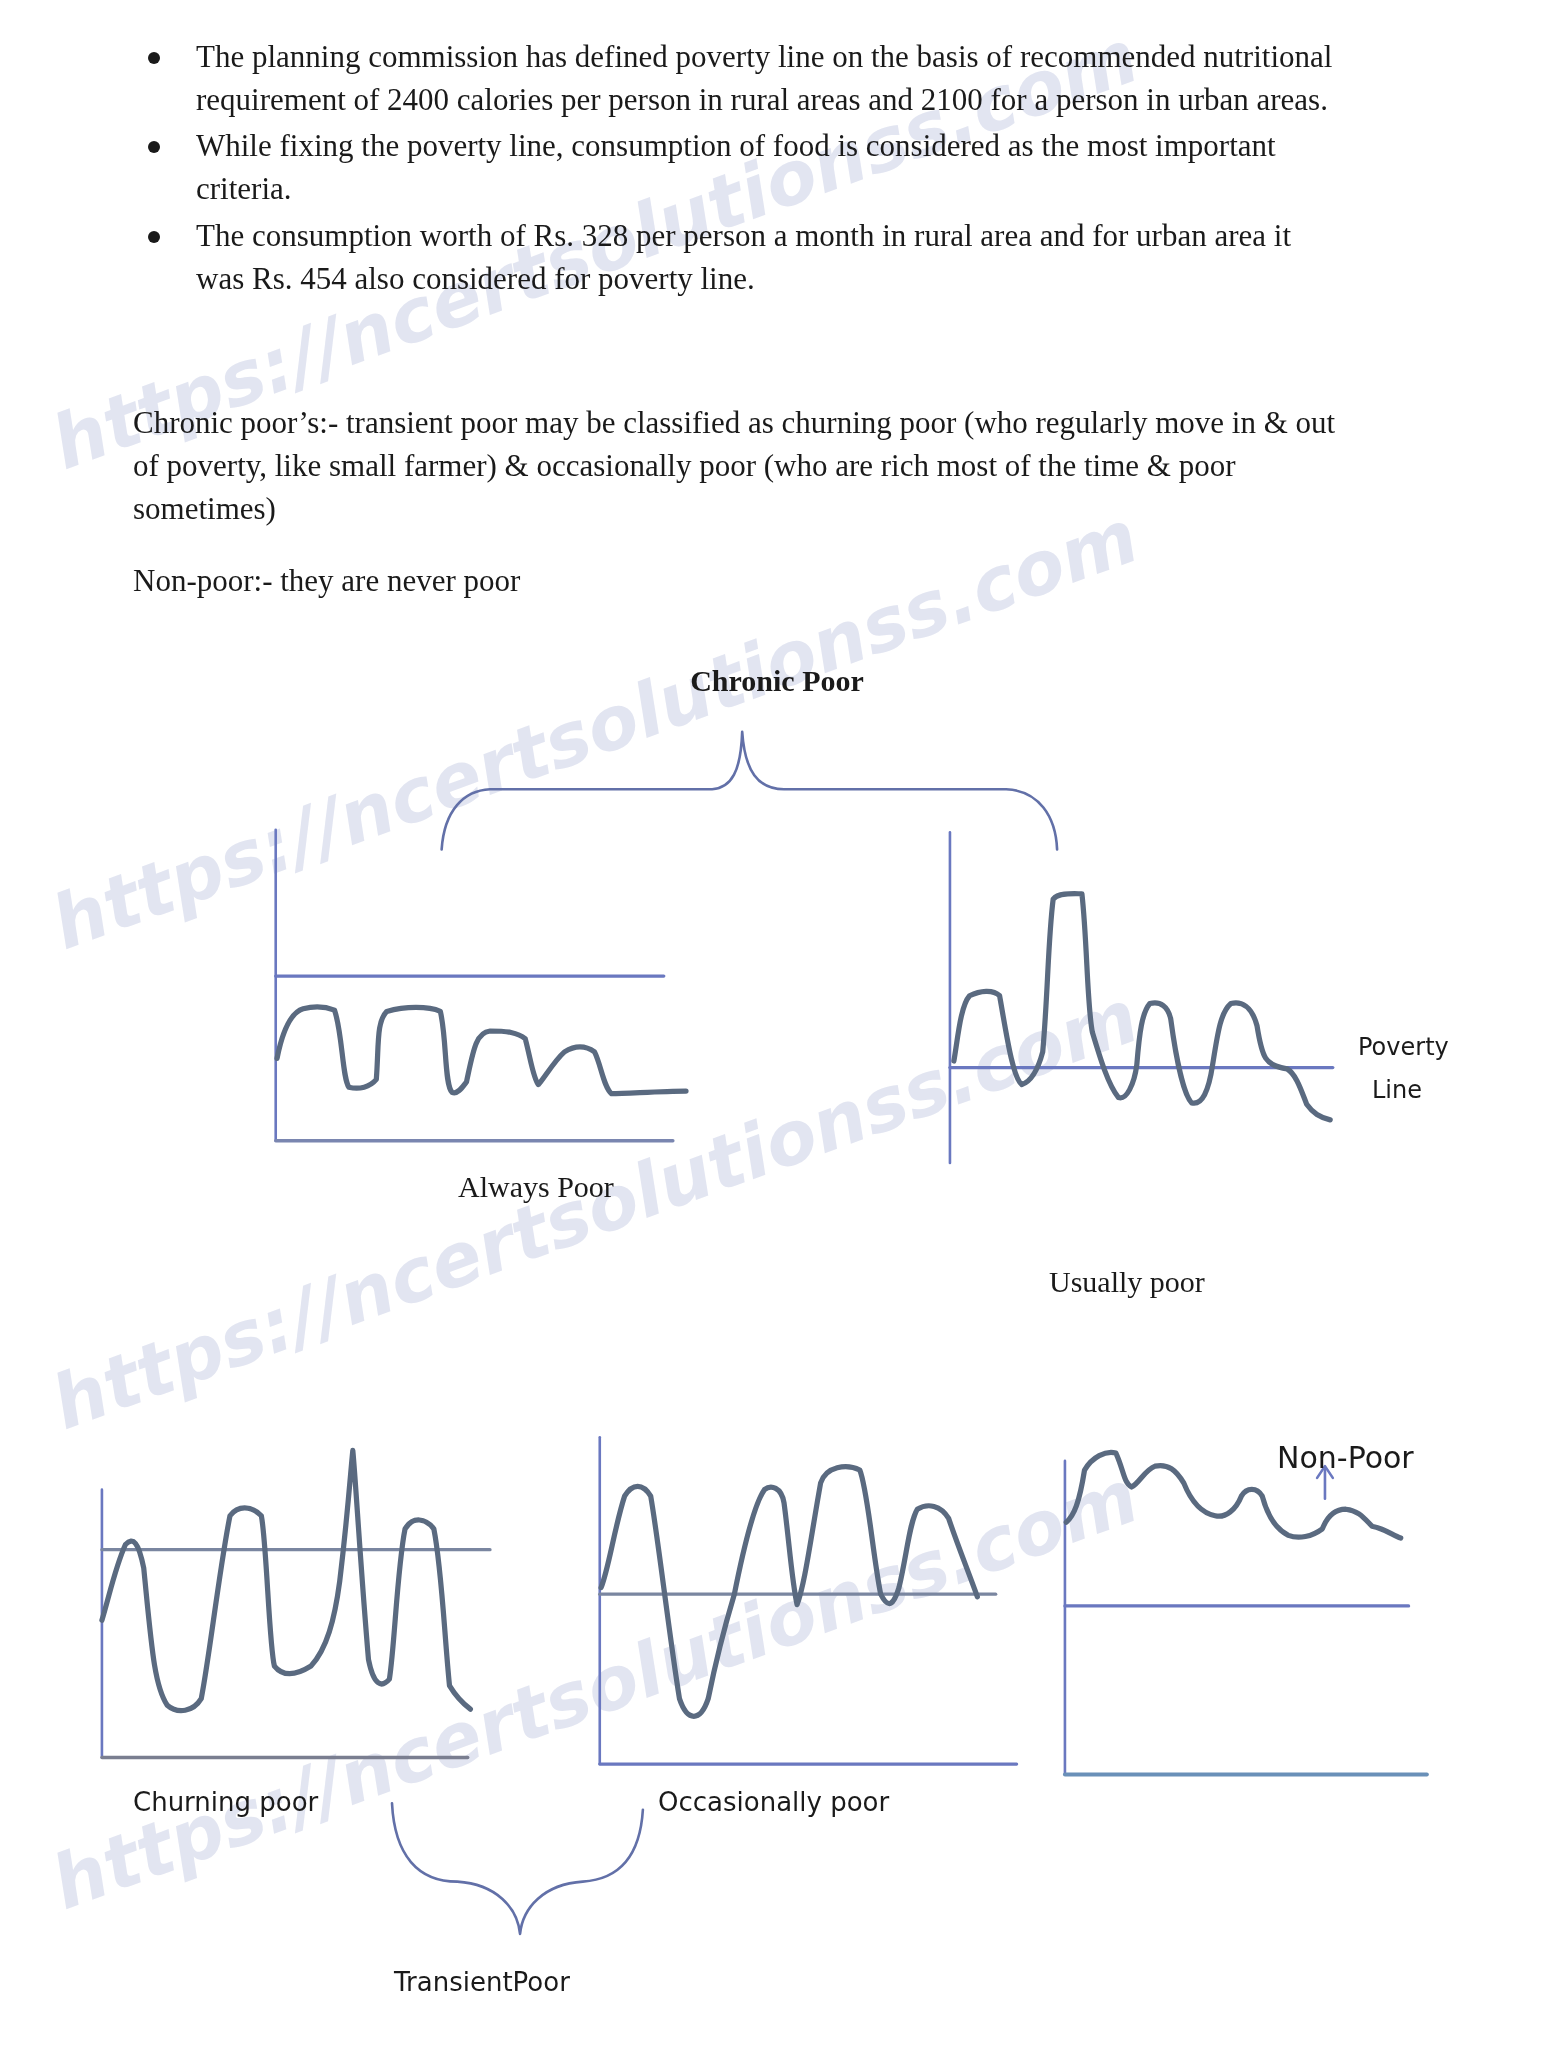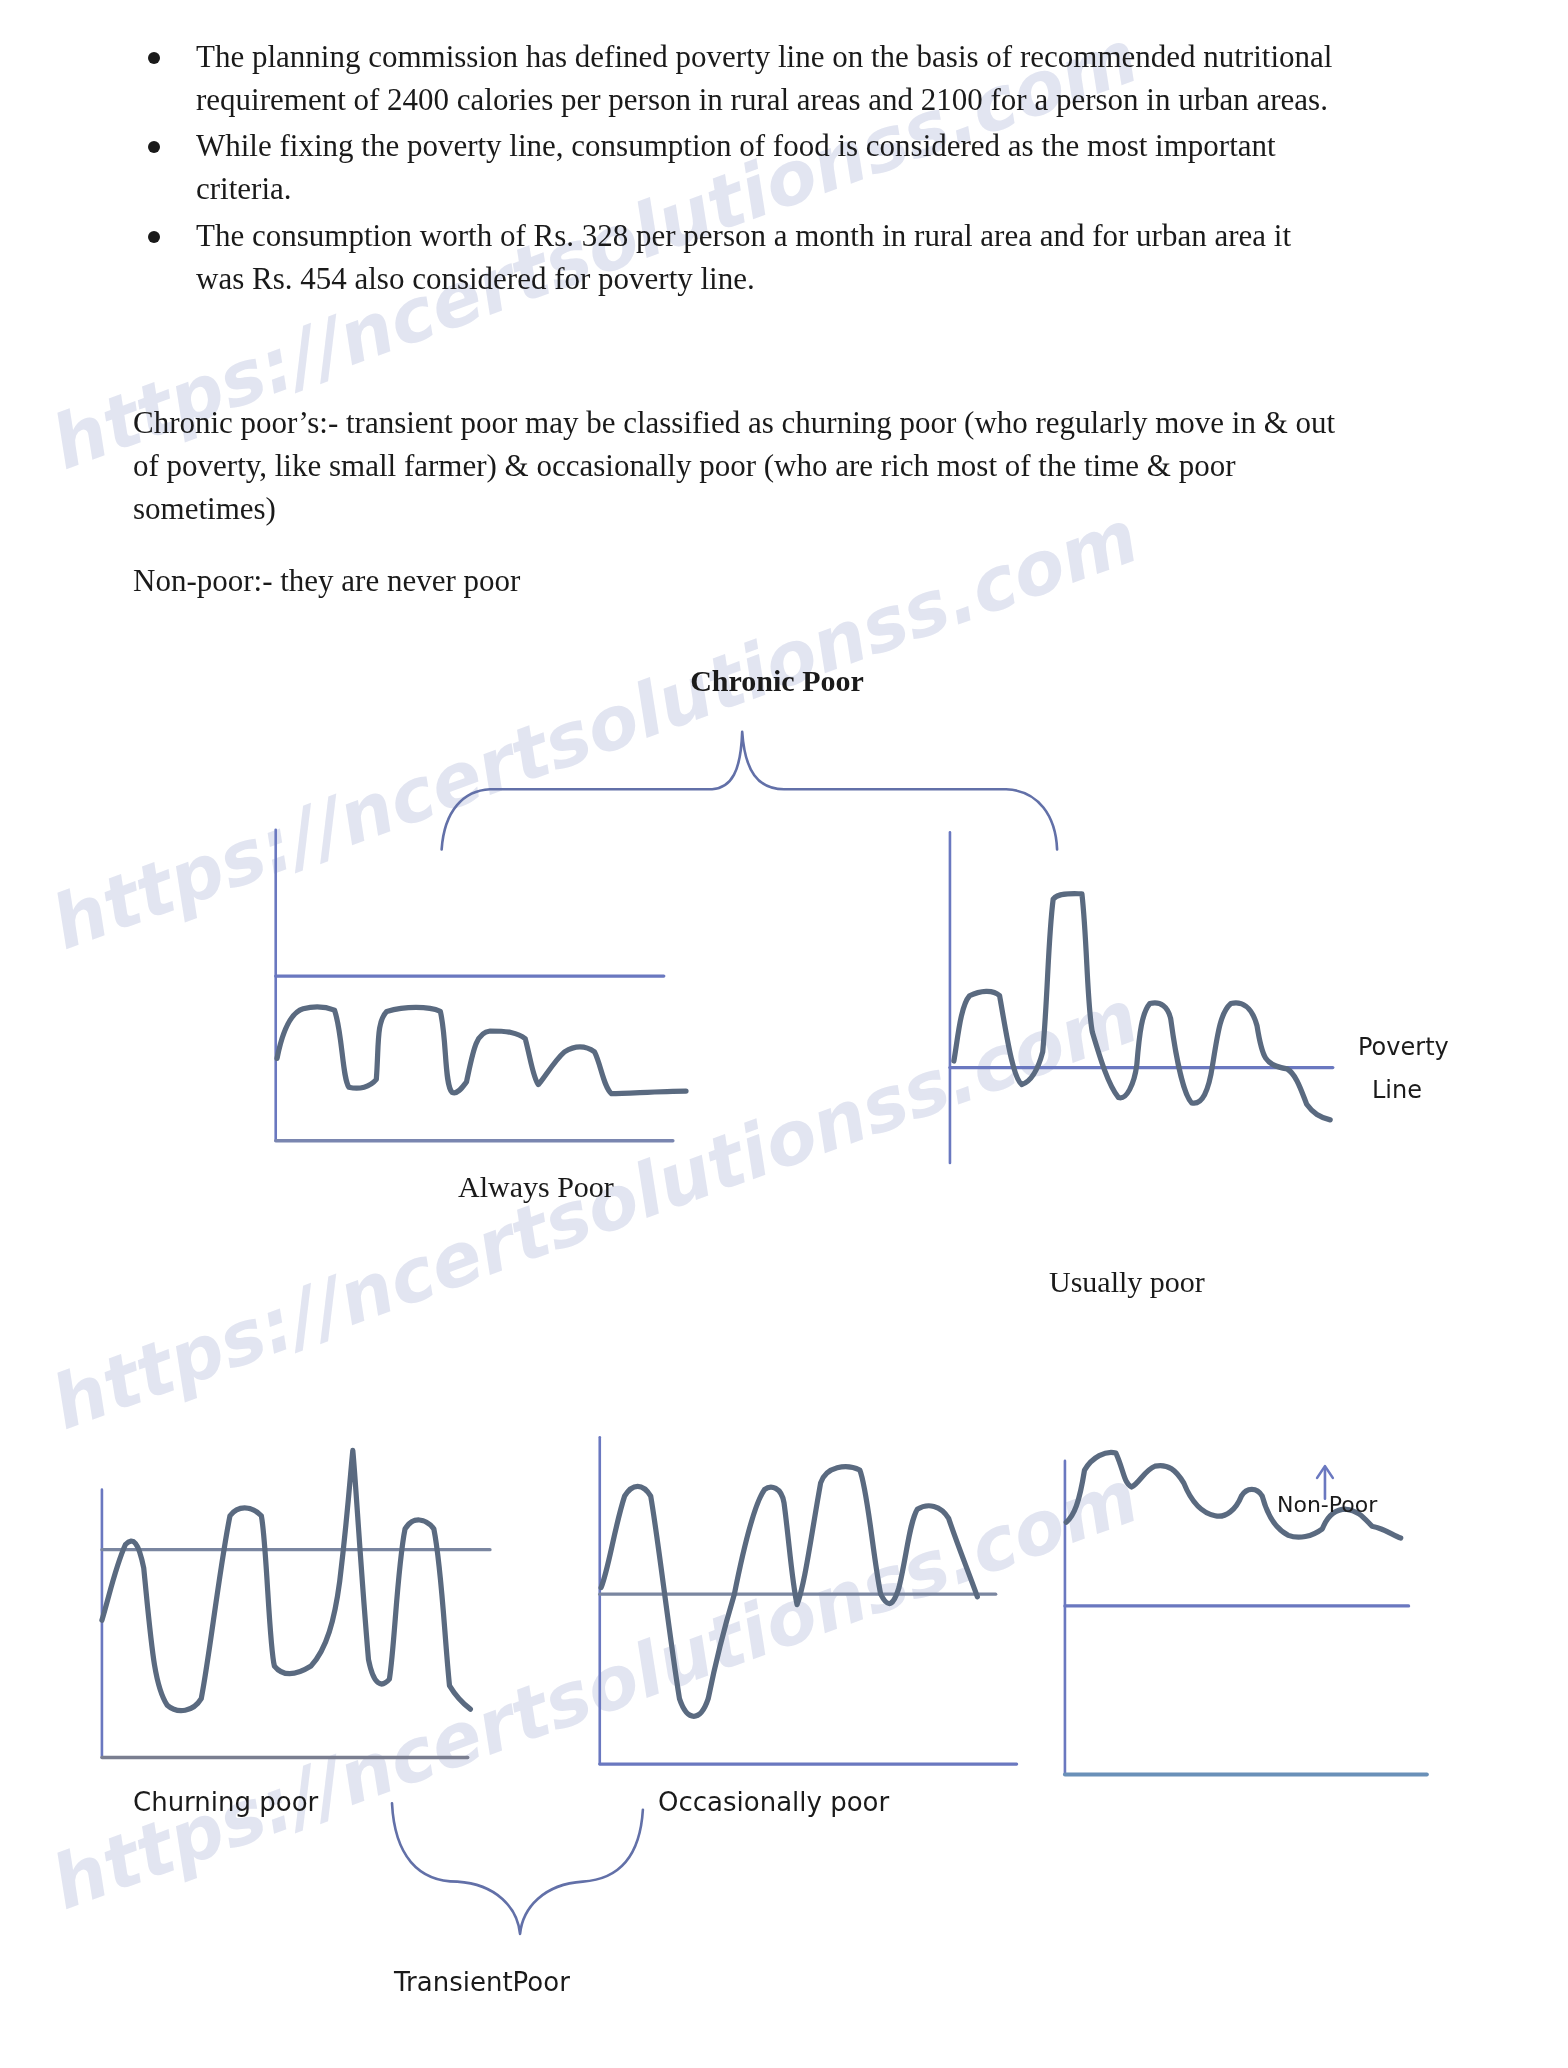--- a/index.html
+++ b/index.html
@@ -88,18 +88,18 @@
 
       <path d="M300,1380 C302,1420 320,1440 350,1440 C380,1442 396,1460 398,1480 C400,1460 416,1442 446,1440 C476,1438 490,1418 492,1385" stroke="#6270a8" stroke-width="2"></path>
     </g>
   </svg>
 
   <div class="lbl" style="left:0;width:1554px;text-align:center;top:664px;font-weight:bold;font-size:30px;">Chronic Poor</div>
   <div class="lbl" style="left:458px;top:1170px;font-size:30px;">Always Poor</div>
   <div class="lbl" style="left:1049px;top:1265px;font-size:30px;">Usually poor</div>
   <div class="lbl sans" style="left:1358px;top:1033px;font-size:24px;">Poverty</div>
   <div class="lbl sans" style="left:1372px;top:1076px;font-size:24px;">Line</div>
-  <div class="lbl sans" style="left:1277px;top:1492px;font-size:22px;">Non-Poor</div>
+  <div class="lbl sans" style="left:1277px;top:1440px;font-size:30px;">Non-Poor</div>
   <div class="lbl sans" style="left:133px;top:1787px;font-size:26px;">Churning poor</div>
   <div class="lbl sans" style="left:658px;top:1787px;font-size:26px;">Occasionally poor</div>
   <div class="lbl sans" style="left:394px;top:1967px;font-size:26px;">TransientPoor</div>
 
 </div>
 
 </body></html>

